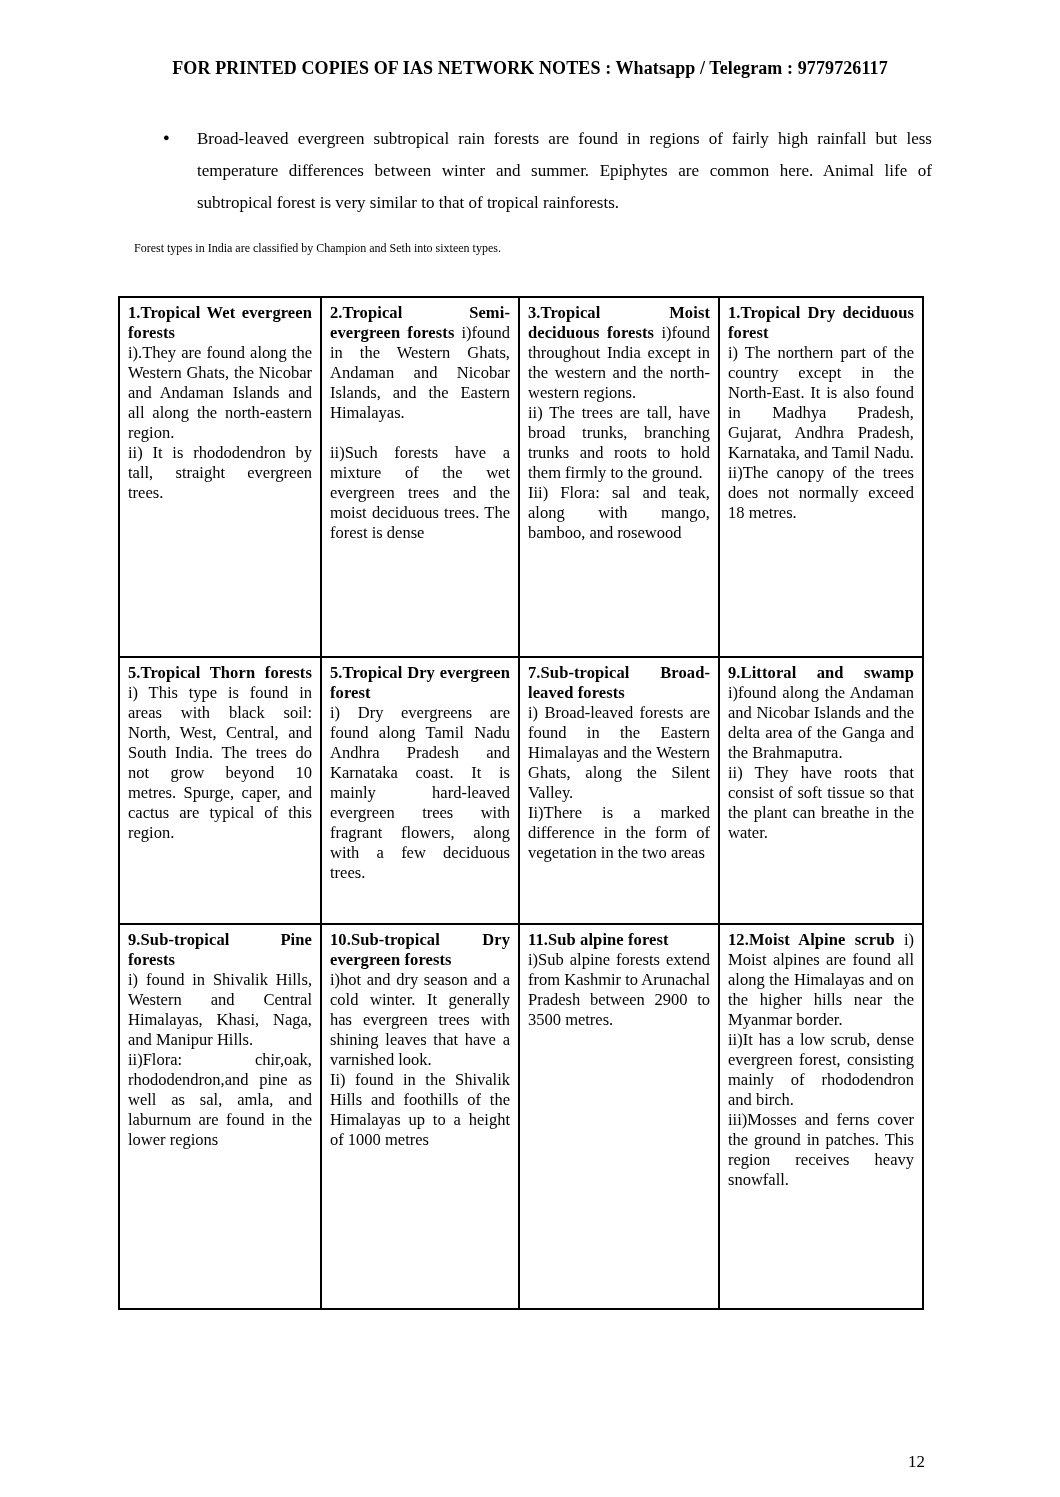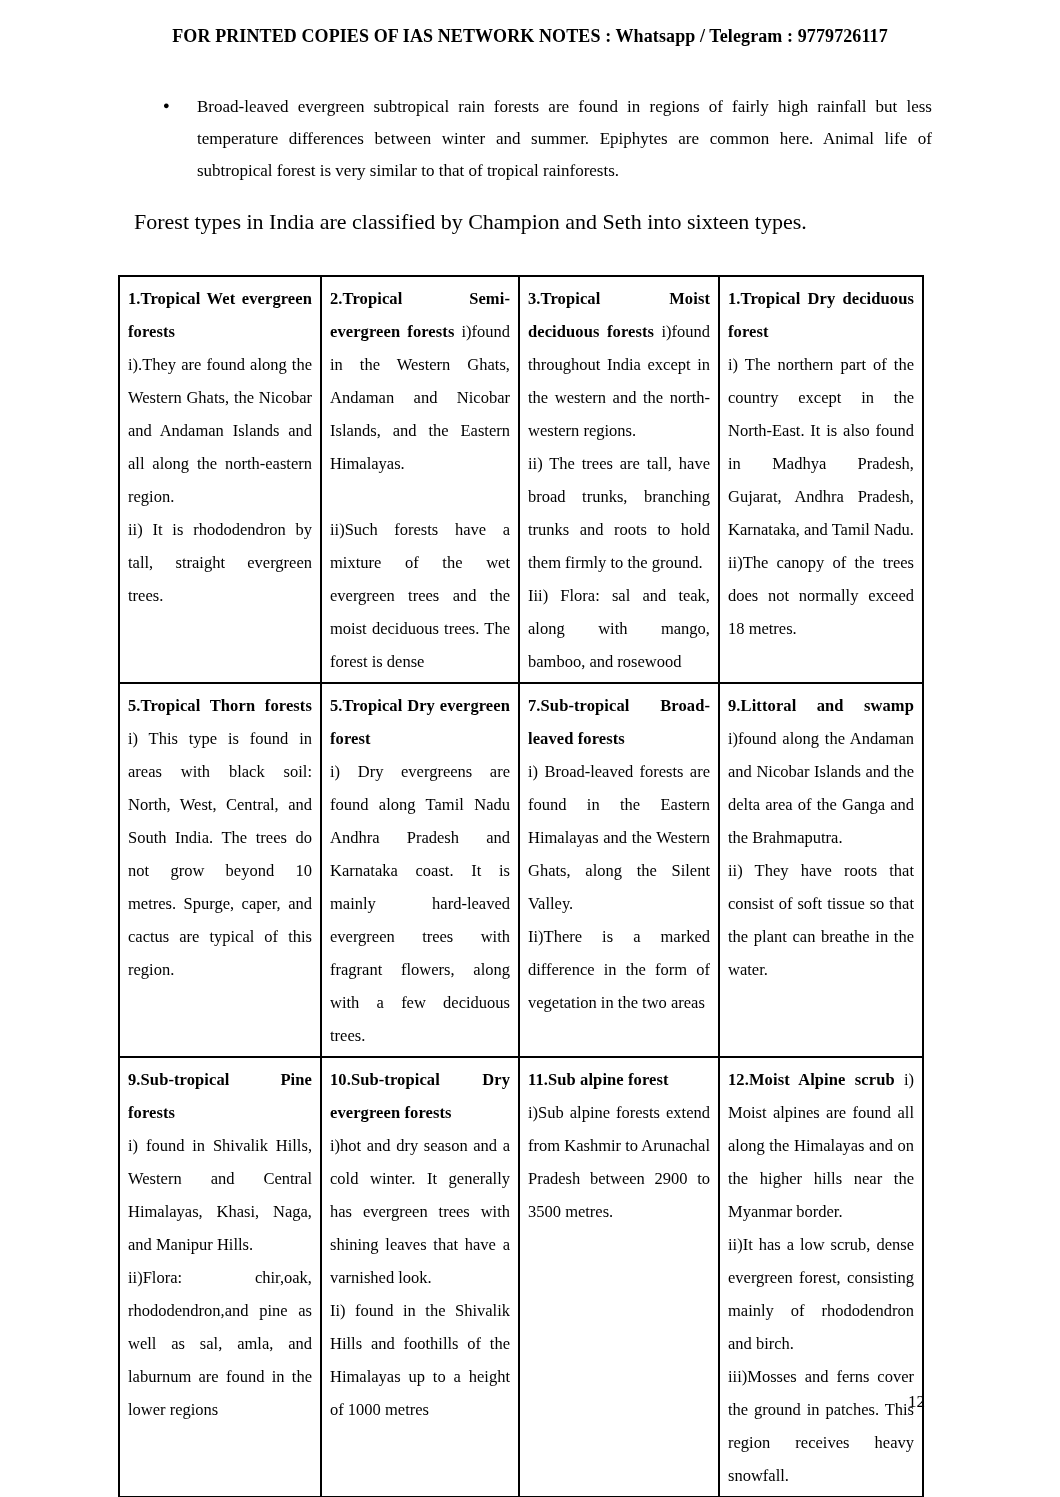--- a/index.html
+++ b/index.html
@@ -11,21 +11,21 @@
     position: relative;
     width: 1060px;
     height: 1497px;
     background: #ffffff;
     color: #000000;
     font-family: "Liberation Serif", serif;
     overflow: hidden;
   }
   .doc-header {
     margin: 0;
-    padding-top: 26px;
+    padding-top: 58px;
     text-align: center;
     font-weight: bold;
     font-size: 18px;
     letter-spacing: 0.1px;
   }
   .bullet-row {
     display: flex;
     margin: 44px 128px 0 163px;
   }
   .bullet-glyph {
@@ -44,49 +44,49 @@
     margin: 30px 0 0 128px;
     font-weight: bold;
     font-size: 17.5px;
     text-decoration: underline;
     text-decoration-thickness: 2px;
     text-underline-offset: 3px;
     letter-spacing: 0.2px;
   }
   .intro-text {
     margin: 22px 0 2px 134px;
-    font-size: 22px;
+    font-size: 12px;
   }
   table.forest-table {
     border-collapse: collapse;
     table-layout: fixed;
     margin: 40px 0 0 118px;
     width: 804px;
   }
   table.forest-table td {
     border: 2px solid #000000;
     vertical-align: top;
     padding: 5px 8px 4px 8px;
     font-size: 16.5px;
-    line-height: 33px;
+    line-height: 20px;
     overflow: hidden;
   }
   table.forest-table tr.row-1 td { height: 349px; }
   table.forest-table tr.row-2 td { height: 256px; }
   table.forest-table tr.row-3 td { height: 374px; }
   .cell-para {
     text-align: justify;
   }
   .cell-para b {
     letter-spacing: 0.1px;
   }
   .page-number {
     position: absolute;
     left: 908px;
-    top: 1392px;
+    top: 1452px;
     font-size: 17px;
   }
 </style>
 </head>
 <body>
 
 <div class="page">
 
   <div class="doc-header">FOR PRINTED COPIES OF IAS NETWORK NOTES : Whatsapp / Telegram : 9779726117</div>
 

